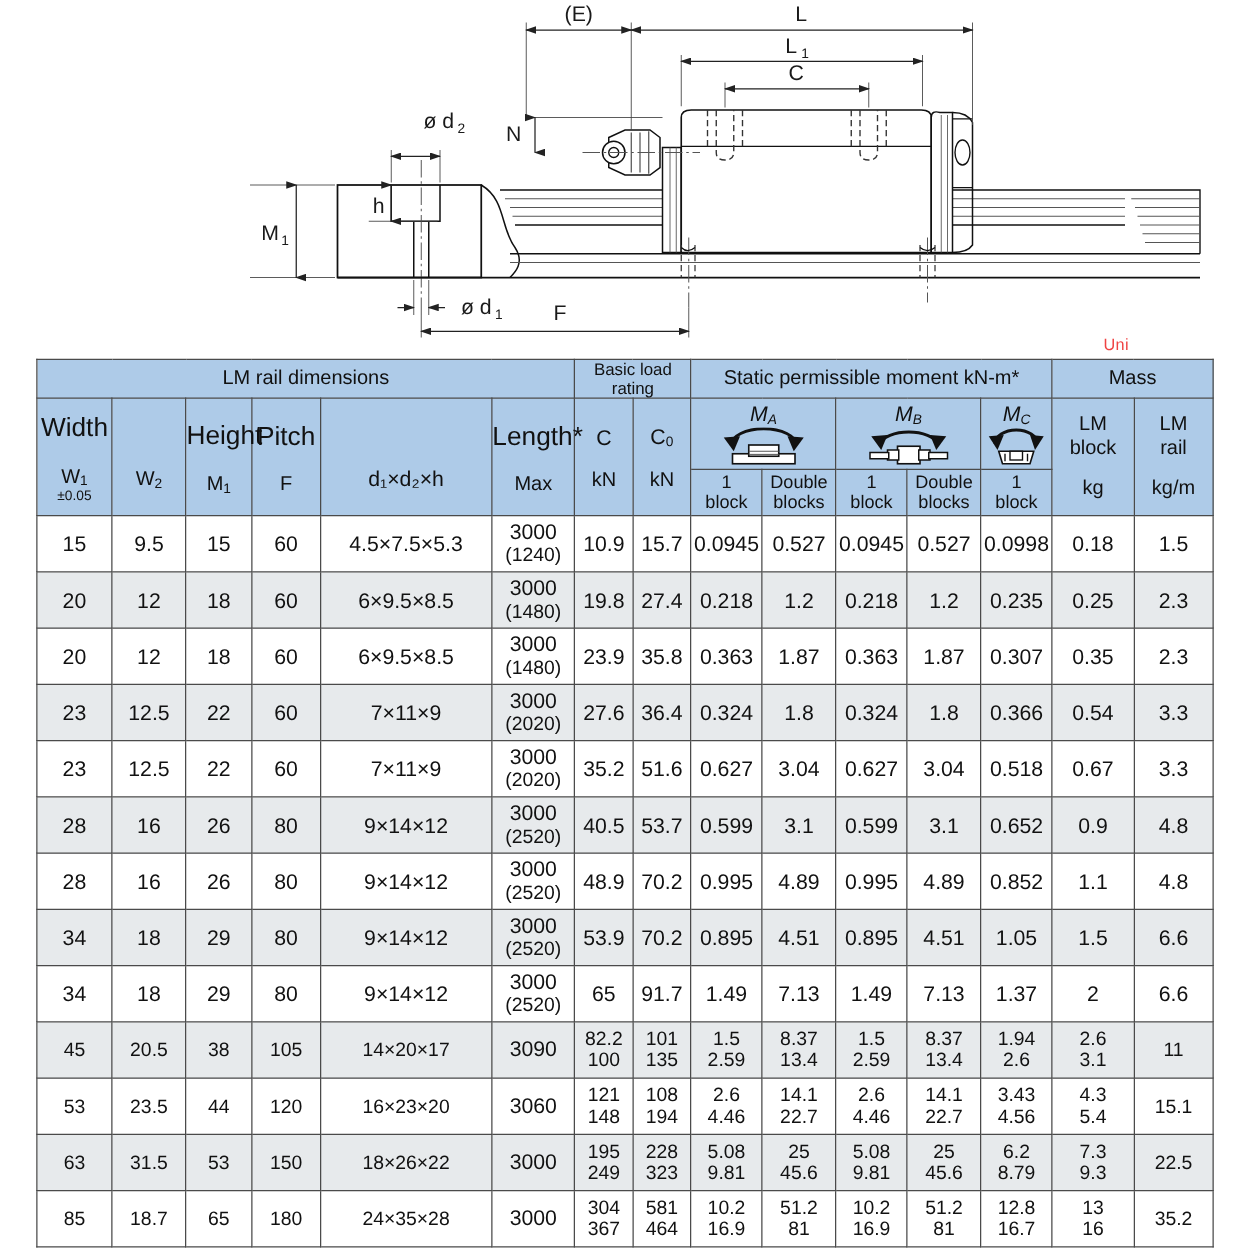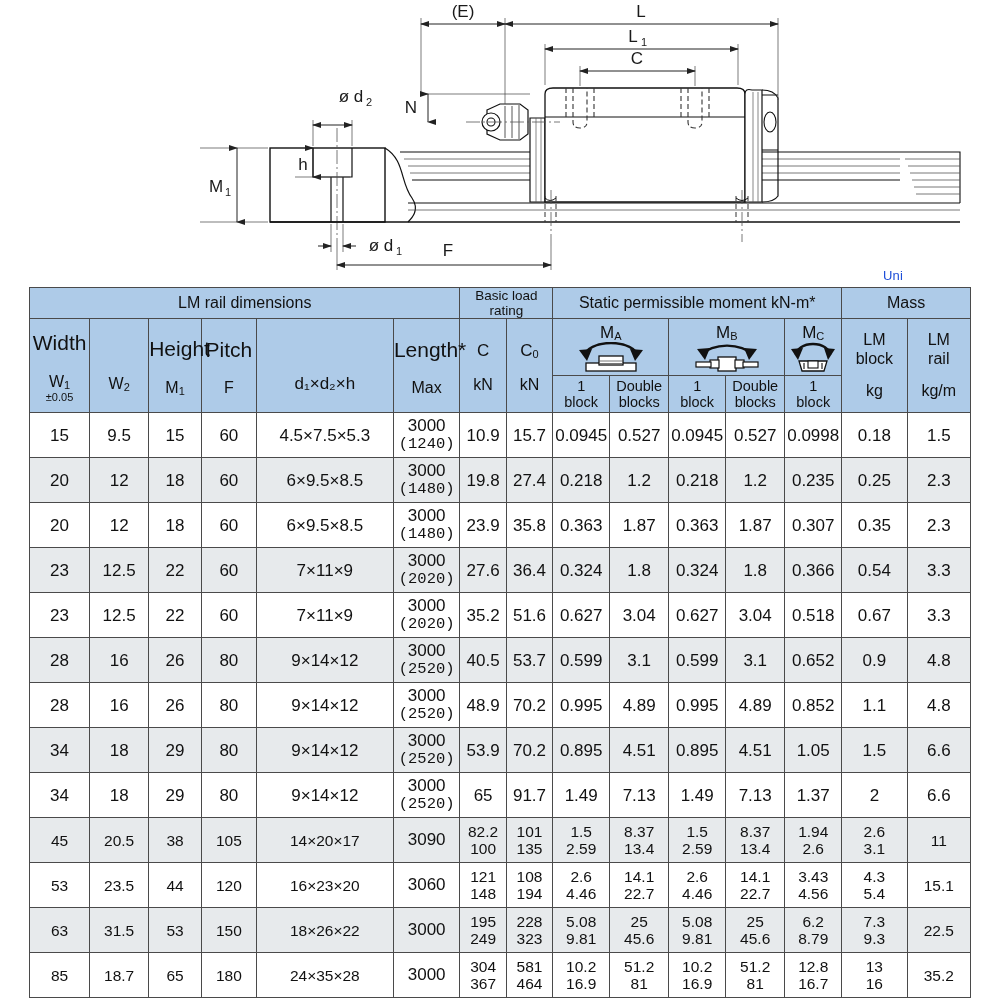--- a/index.html
+++ b/index.html
@@ -12,21 +12,21 @@
   }
   .page{position:relative;width:1000px;height:1000px;}
 
   
   .drawing{position:absolute;left:0;top:0;width:1000px;height:282px;}
   .drawing svg{display:block;}
   .dimlabel{font-family:"Liberation Sans",sans-serif;font-size:17px;fill:#1a1a1a;}
   .dimlabel.sub{font-size:11px;}
   .unit-note{
     position:absolute;right:97px;top:268px;
-    font-size:13px;letter-spacing:.2px;color:#1d4ed8;
+    font-size:13px;letter-spacing:.2px;color:#ef4444;
     white-space:nowrap;overflow:hidden;
   }
 
   
   .tablewrap{position:absolute;left:29px;top:287px;width:942px;}
   table.spec{
     border-collapse:collapse;
     width:942px;
     table-layout:fixed;
     font-size:15px;
@@ -41,26 +41,26 @@
   }
   .hdr{background:#aecbe8;}
   .hdr-top{height:26px;font-size:16px;}
   .hdr-top.small{font-size:13.5px;}
   .row-a{background:#ffffff;}
   .row-b{background:#e7eaec;}
   tr.data td{height:44px;font-size:17px;}
   tr.data.dbl td{height:44px;font-size:15.5px;}
   .two-line{display:block;line-height:1.12;}
   .len-main{display:block;font-size:17px;line-height:1.1;}
-  .len-sub{display:block;font-size:15.5px;line-height:1.1;font-family:Liberation Mono, monospace;}
+  .len-sub{display:block;font-size:15.5px;line-height:1.1;}
   .hcell-lbl{display:block;font-size:21px;padding-top:3px;}
   .hcell-sym{display:block;font-size:16px;}
   .hcell-tol{display:block;font-size:11px;}
   .sub-s{font-size:11px;vertical-align:-2px;}
-  .mlabel{font-size:17px;}
+  .mlabel{font-size:17px;font-style:italic;}
   .twoline-h{font-size:14.5px;line-height:1.15;text-align:center;}
   .momicon{display:block;margin:0 auto;}
 </style>
 </head>
 <body>
 
 <div class="page">
 
   <div class="drawing">
     <svg width="1000" height="282" viewBox="0 0 1000 282">

